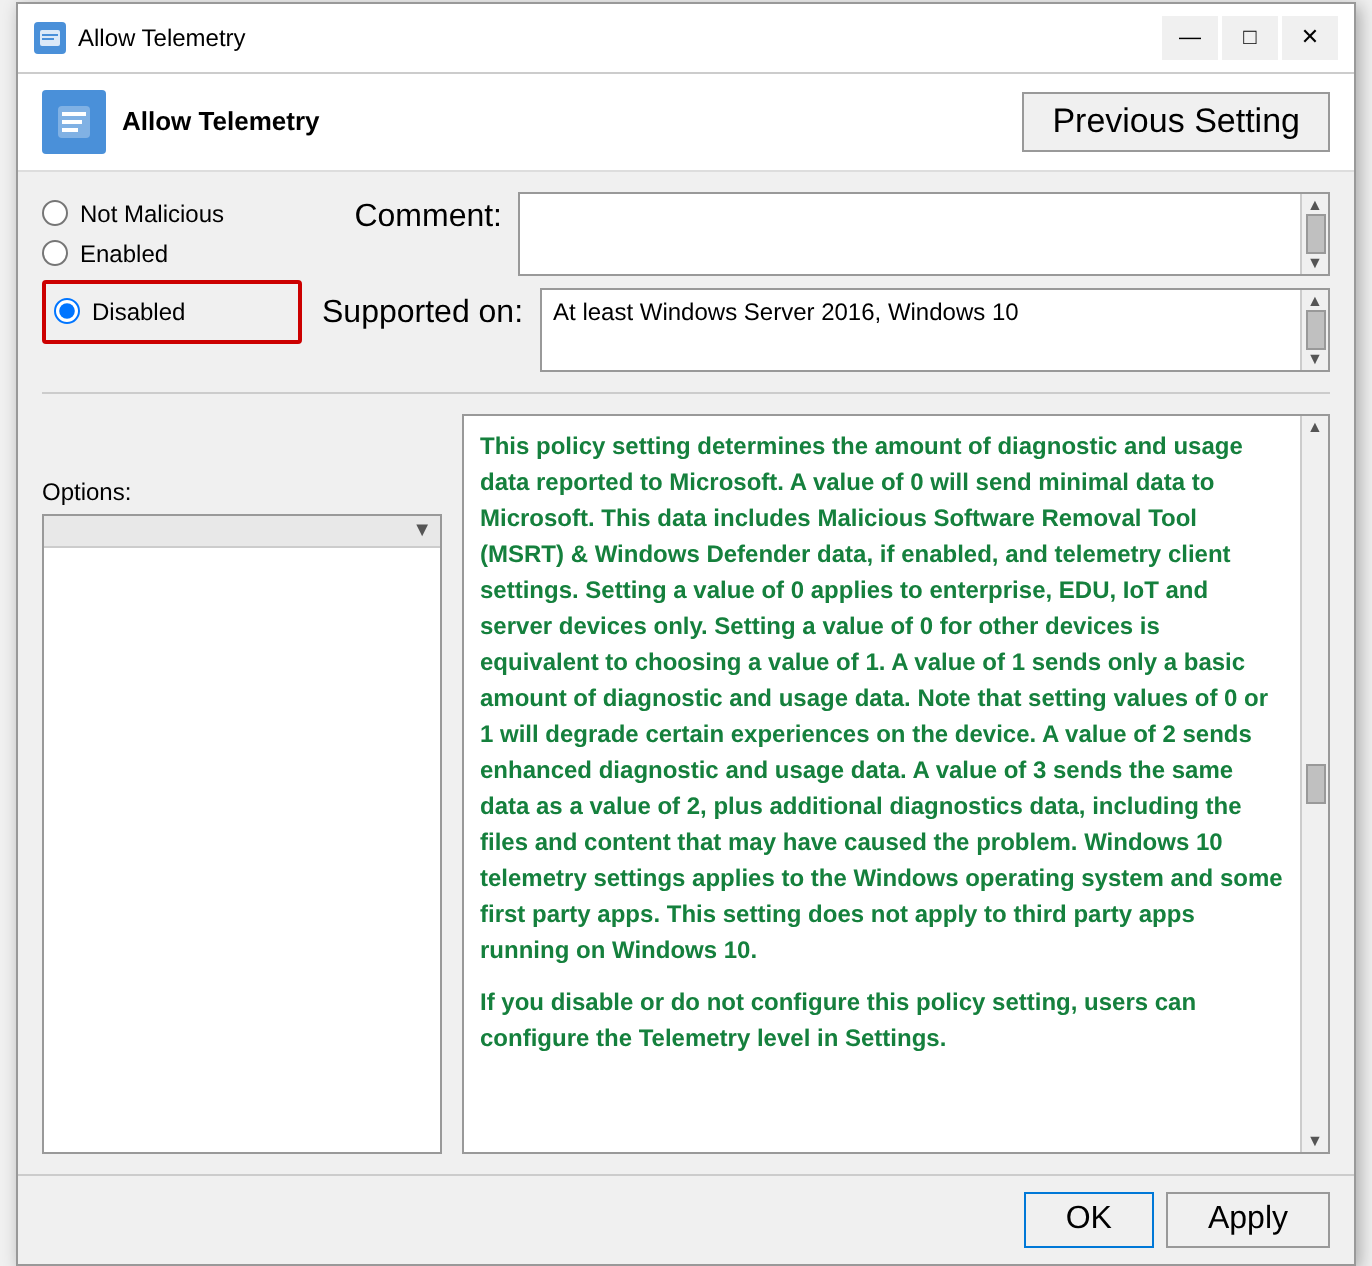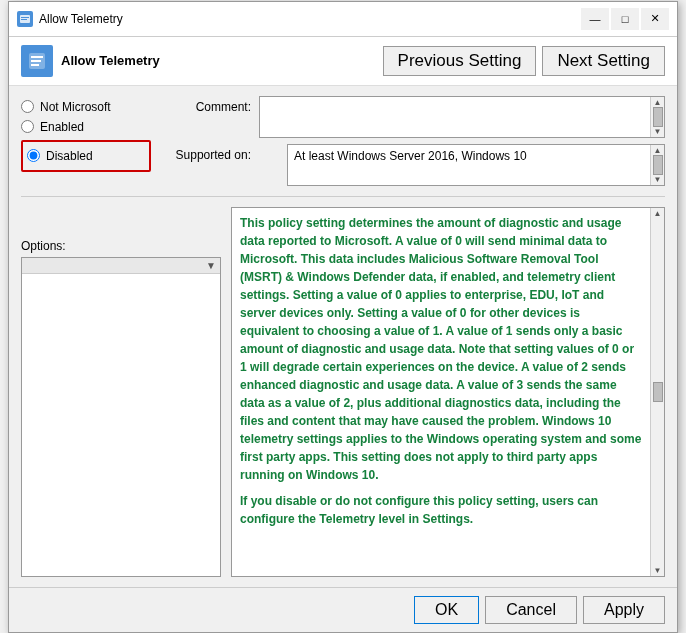--- a/index.html
+++ b/index.html
@@ -139,21 +139,21 @@
       display: flex;
       flex-direction: column;
       gap: 6px;
     }
     .field-row {
       display: flex;
       align-items: flex-start;
       gap: 8px;
     }
     .field-label {
-      font-size: 12px;
+      font-size: 16px;
       min-width: 90px;
       text-align: right;
       padding-top: 4px;
     }
     .scrollbar-v {
       width: 14px;
       background: #f0f0f0;
       border-left: 1px solid #ccc;
       display: flex;
       flex-direction: column;
@@ -272,21 +272,20 @@
       outline: none;
       resize: none;
       font-size: 12px;
       padding: 2px 4px;
       background: #fff;
     }
     .supported-wrapper {
       display: flex;
       flex: 1;
       border: 1px solid #999;
-      margin-left: 28px;
     }
     .supported-inner {
       flex: 1;
       padding: 4px 6px;
       font-size: 12px;
       background: #fff;
     }
   </style>
 </head>
 <body>
@@ -318,32 +317,31 @@
           <rect x="2" y="2" width="16" height="16" rx="2" fill="white" opacity="0.3"></rect>
           <rect x="4" y="5" width="12" height="2" fill="white"></rect>
           <rect x="4" y="9" width="10" height="2" fill="white"></rect>
           <rect x="4" y="13" width="8" height="2" fill="white"></rect>
         </svg>
       </div>
       <span class="header-title">Allow Telemetry</span>
     </div>
     <div class="header-buttons">
       <button class="nav-btn">Previous Setting</button>
-      <button class="nav-btn">Next Setting</button>
     </div>
   </div>
 
   <div class="main-content">
 
     <div class="top-section">
 
       <div class="radio-group">
         <div class="radio-item">
           <input type="radio" name="policy" id="notConfigured" style="">
-          <label for="notConfigured">Not Microsoft</label>
+          <label for="notConfigured">Not Malicious</label>
         </div>
         <div class="radio-item">
           <input type="radio" name="policy" id="enabled" style="">
           <label for="enabled">Enabled</label>
         </div>
         <div class="radio-item disabled-selected">
           <input type="radio" name="policy" id="disabled" checked="" style="">
           <label for="disabled">Disabled</label>
         </div>
       </div>
@@ -399,16 +397,15 @@
             <div class="scroll-thumb"></div>
             <span class="scroll-arrow">▼</span>
           </div>
         </div>
       </div>
     </div>
   </div>
 
   <div class="footer">
     <button class="footer-btn ok">OK</button>
-    <button class="footer-btn">Cancel</button>
     <button class="footer-btn">Apply</button>
   </div>
 </div>
 
 </body></html>

